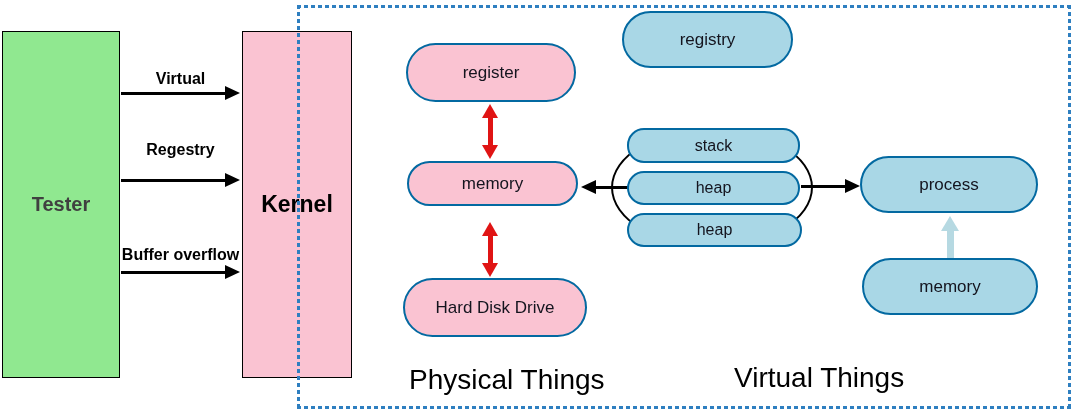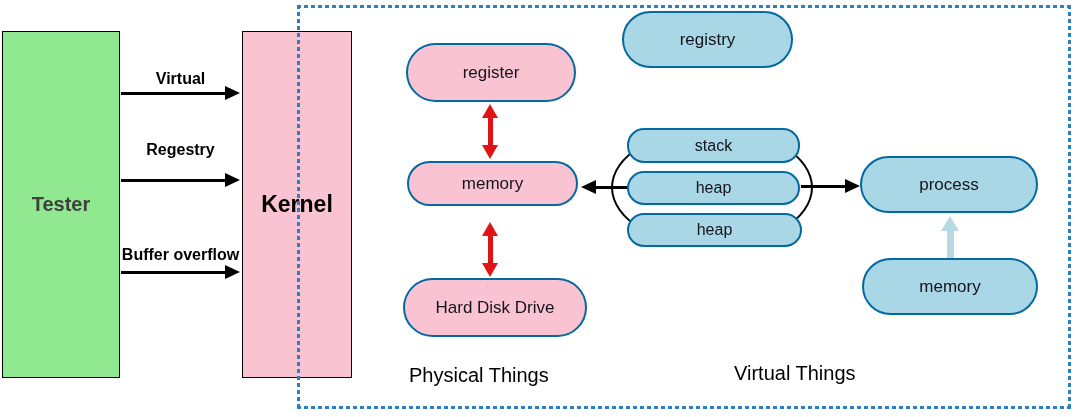--- a/index.html
+++ b/index.html
@@ -59,21 +59,21 @@
   .v-dbl .tri-up    { width: 0; height: 0; border-left: 8px solid transparent; border-right: 8px solid transparent; border-bottom: 14px solid #E01414; }
   .v-dbl .tri-down  { width: 0; height: 0; border-left: 8px solid transparent; border-right: 8px solid transparent; border-top: 14px solid #E01414; }
   .v-dbl .vline     { width: 5px; flex: 1; background: #E01414; }
   
   .v-pale {
     position: absolute; display: flex; flex-direction: column; align-items: center; z-index: 3;
   }
   .v-pale .tri-up { width: 0; height: 0; border-left: 9px solid transparent; border-right: 9px solid transparent; border-bottom: 15px solid #B6D9E2; }
   .v-pale .vline  { width: 7px; flex: 1; background: #B6D9E2; }
   
-  .section-title { position: absolute; font-size: 20px; color: #000; z-index: 2; }
+  .section-title { position: absolute; font-size: 28px; color: #000; z-index: 2; }
 </style>
 </head>
 <body>
 
 <div class="canvas">
 
   <div class="sys-edge h" style="left:297px; top:5px;    width:774px;"></div>
   <div class="sys-edge h" style="left:297px; top:406px;  width:774px;"></div>
   <div class="sys-edge v" style="left:297px; top:5px;    height:404px;"></div>
   <div class="sys-edge v" style="left:1068px; top:5px;   height:404px;"></div>

